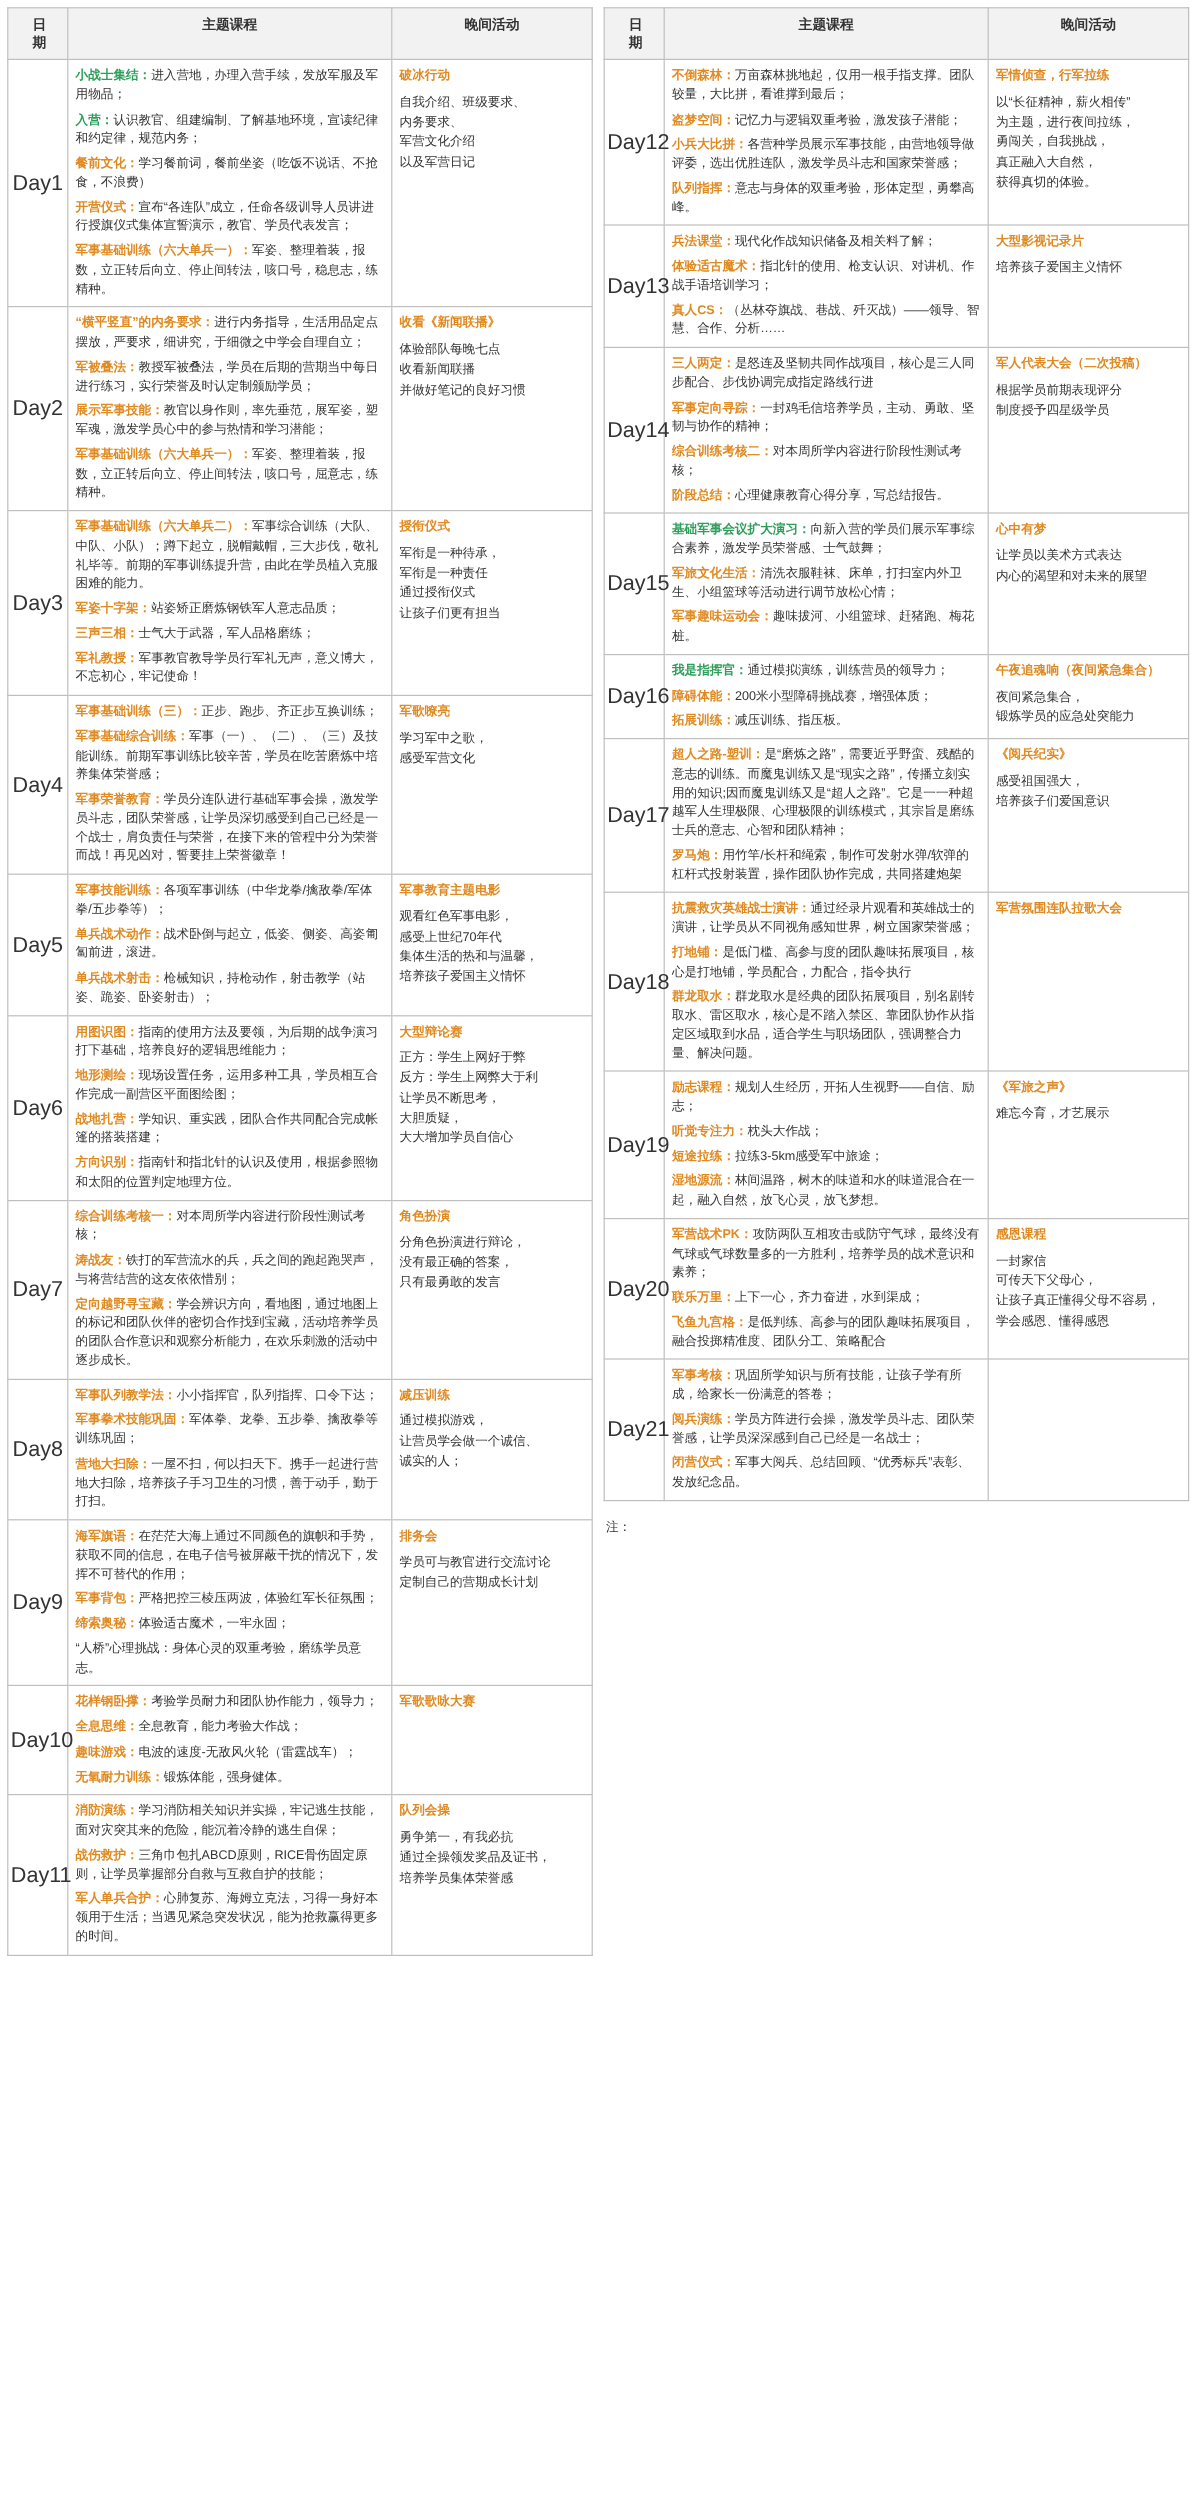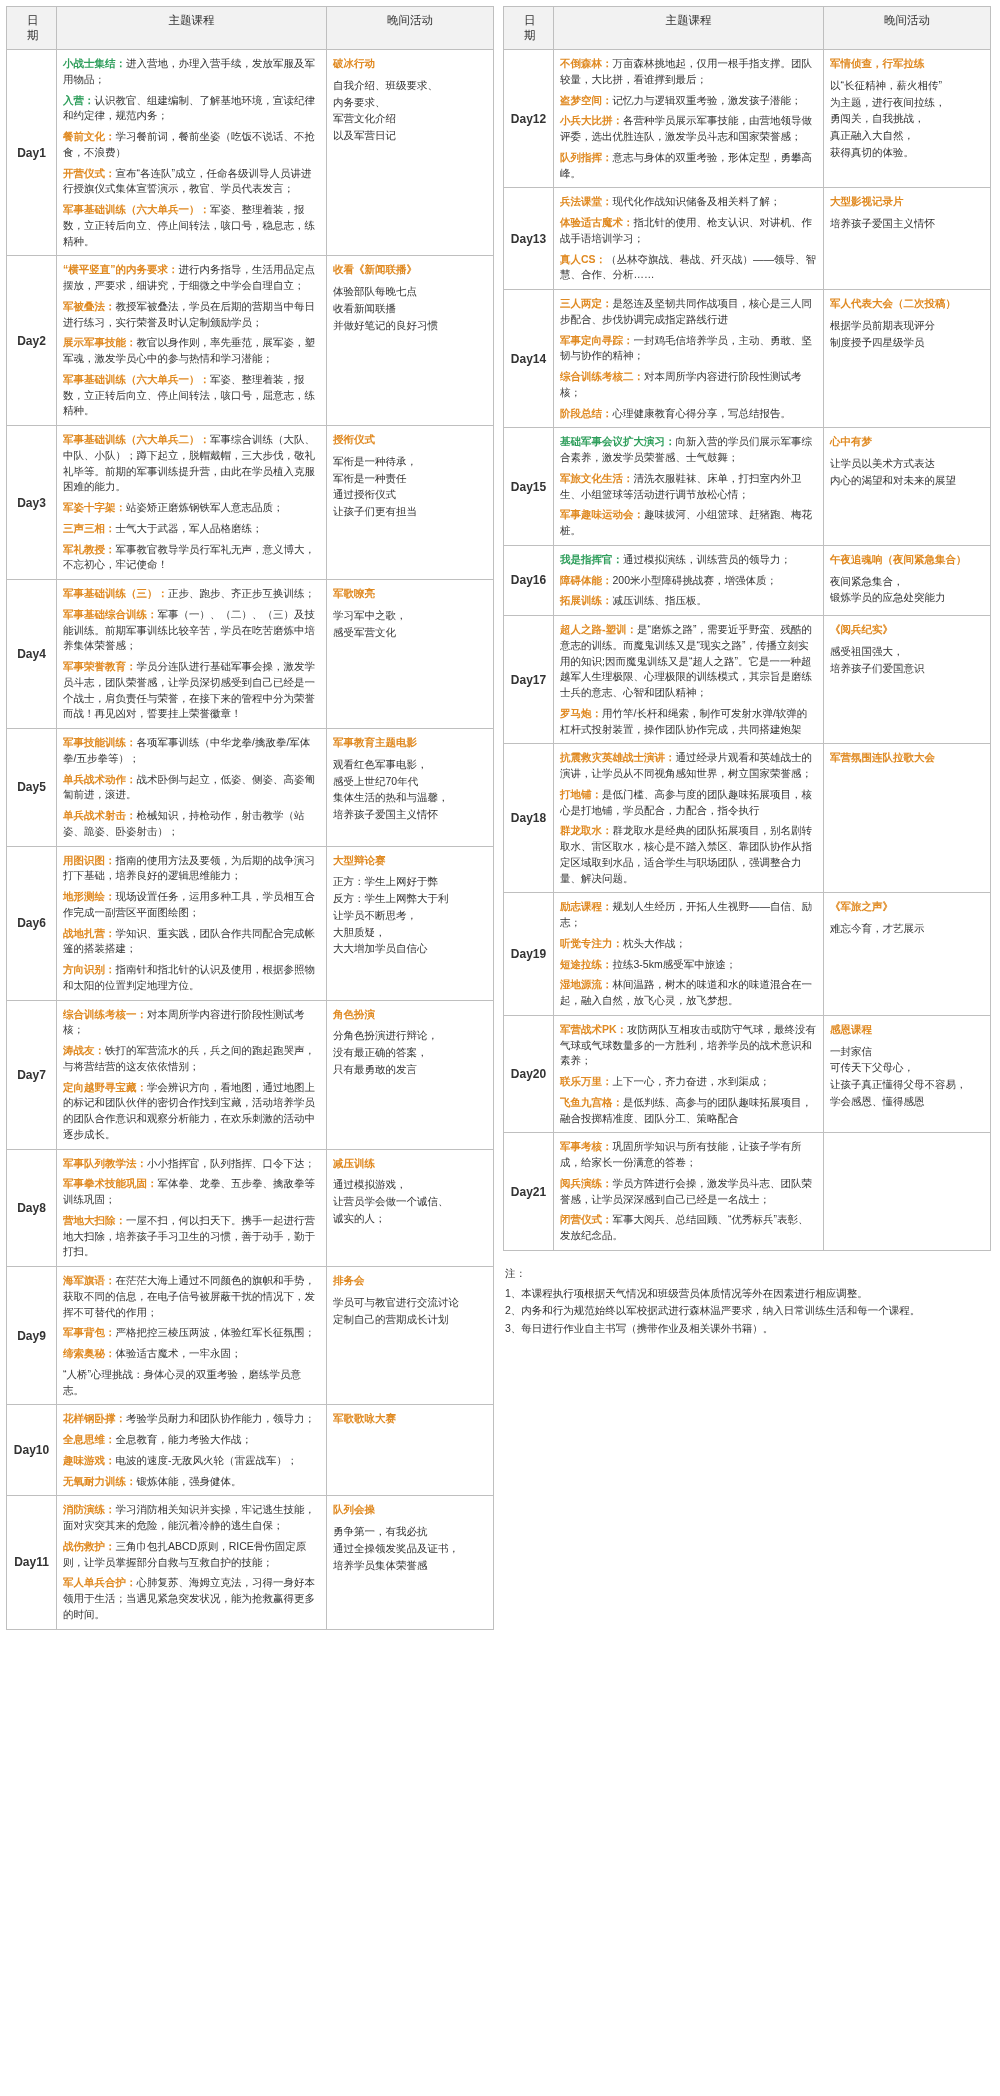--- a/index.html
+++ b/index.html
@@ -10,33 +10,33 @@
     color:#333;
   }
   .page{width:1000px;box-sizing:border-box;padding:6px 6px 10px 6px;position:relative;}
   .cols{display:flex;gap:10px;align-items:flex-start;}
   .col{width:487px;}
   table{border-collapse:collapse;width:100%;table-layout:fixed;}
   th,td{border:1px solid #bfbfbf;vertical-align:top;}
   thead th{
     background:#f2f2f2;
     font-size:11.5px;
-    font-weight:normal;
+    font-weight:bold;
     color:#333;
     text-align:center;
     padding:6px 20px;
     height:18px;
   }
   col.c-day{width:50px;}
   col.c-main{width:270px;}
   col.c-night{width:167px;}
   td.day{
     text-align:center;
-    font-size:12px;
-    font-weight:bold;
+    font-size:18px;
+    font-weight:normal;
     color:#333;
     vertical-align:middle;
     padding:4px 2px;
   }
   td.main{padding:6px 6px;}
   td.night{padding:6px 6px;}
   .itm{font-size:10.5px;line-height:1.5;margin-bottom:5px;}
   .itm:last-child{margin-bottom:0;}
   .t-green{color:#2e9e5b;font-weight:bold;}
   .t-orange{color:#e08a22;font-weight:bold;}
@@ -383,22 +383,17 @@
                 <div class="itm"><span class="t-orange">阅兵演练：</span><span class="t-body">学员方阵进行会操，激发学员斗志、团队荣誉感，让学员深深感到自己已经是一名战士；</span></div>
                 <div class="itm"><span class="t-orange">闭营仪式：</span><span class="t-body">军事大阅兵、总结回顾、“优秀标兵”表彰、发放纪念品。</span></div>
               </td>
               <td class="night"></td>
             </tr>
           </tbody>
       </table>
 
       <div class="notes right-notes">
         <div class="nt-head">注：</div>
-        <div id="notes-lines">
-            <div class="nt-line">1、本课程执行项根据天气情况和班级营员体质情况等外在因素进行相应调整。</div>
-            <div class="nt-line">2、内务和行为规范始终以军校据武进行森林温严要求，纳入日常训练生活和每一个课程。</div>
-            <div class="nt-line">3、每日进行作业自主书写（携带作业及相关课外书籍）。</div>
-          </div>
       </div>
     </div>
 
   </div>
 </div>
 
 </body></html>

